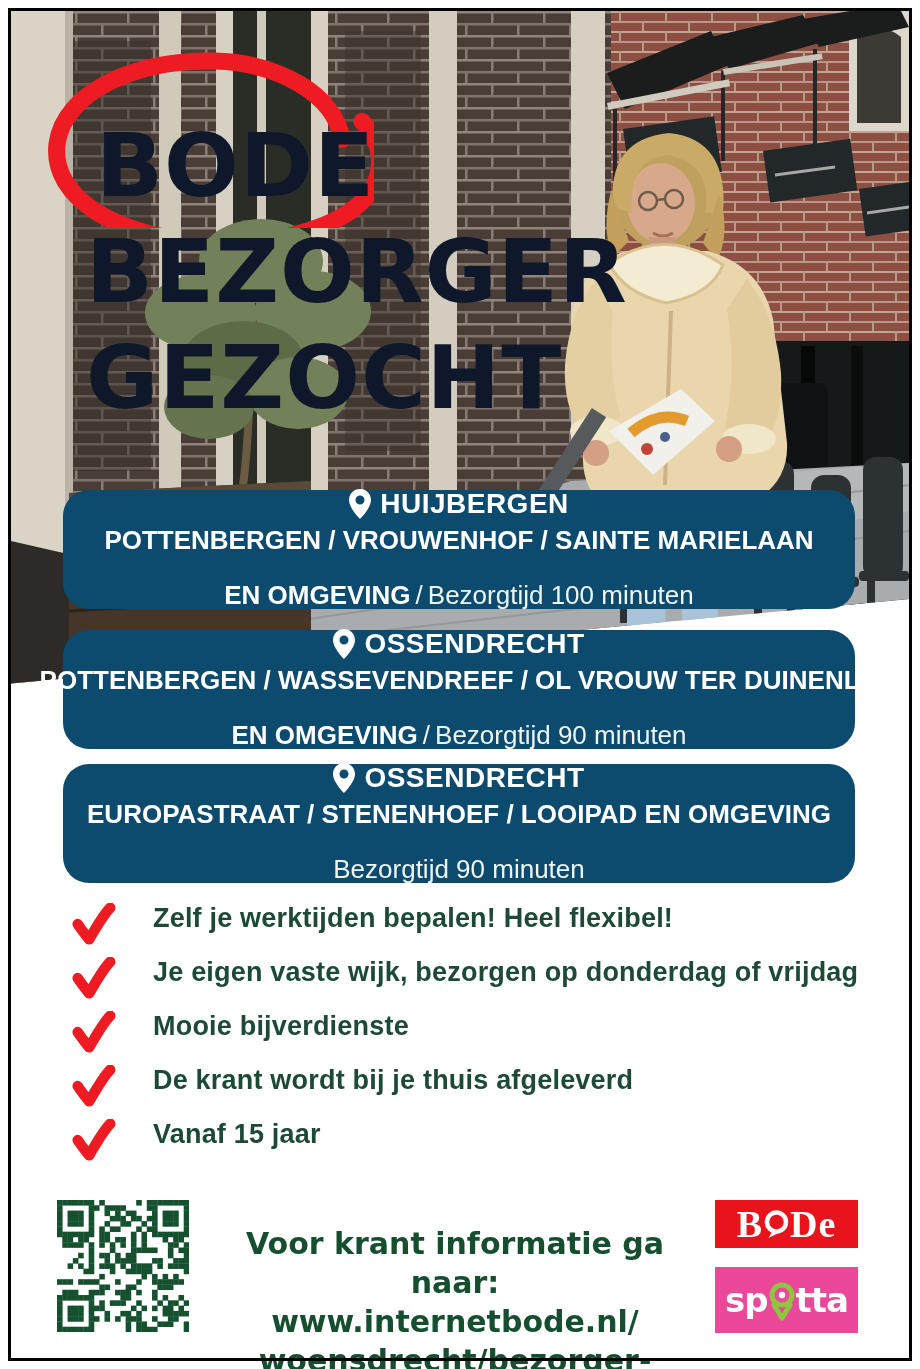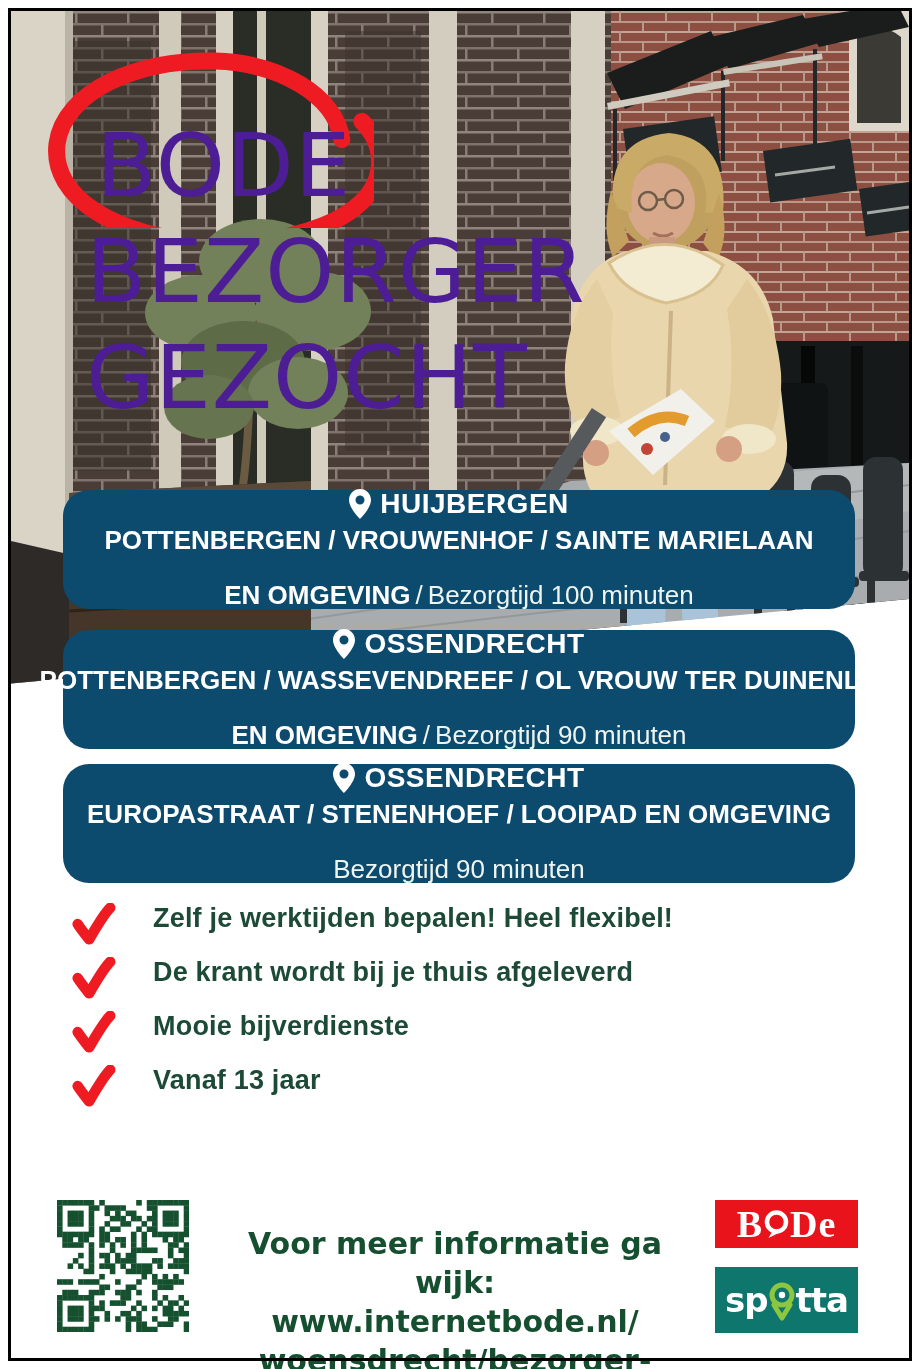--- a/index.html
+++ b/index.html
@@ -7,21 +7,21 @@
             font-family:"Liberation Sans","DejaVu Sans",sans-serif; }
   .frame { position:absolute; inset:8px; border:3px solid #000; z-index:60; pointer-events:none; }
 
   
   .photo { position:absolute; left:11px; top:11px; width:898px; height:676px; z-index:1;
            clip-path:polygon(0 0,100% 0,100% 87%,0 99.5%); }
   .photo svg { width:100%; height:100%; display:block; }
 
   
   .circle-svg { position:absolute; left:42px; top:50px; width:332px; height:178px; z-index:9; }
-  .title-line { position:absolute; z-index:10; color:#4c1d95; font-weight:normal; font-size:88px;
+  .title-line { position:absolute; z-index:10; color:#0f172a; font-weight:bold; font-size:88px;
                 line-height:1; letter-spacing:1px; font-family:"DejaVu Sans","Liberation Sans",sans-serif; }
   #t1 { left:96px; top:122px; }
   #t2 { left:86px; top:228px; }
   #t3 { left:86px; top:334px; }
 
   
   .card { position:absolute; left:63px; width:792px; height:119px; background:#0c4a6e;
           border-radius:26px; z-index:20; color:#fff; display:flex; flex-direction:column;
           align-items:center; justify-content:center; gap:5px; }
   #card1 { top:490px; } #card2 { top:630px; } #card3 { top:764px; }
@@ -43,21 +43,21 @@
   
   .qr { position:absolute; left:57px; top:1200px; width:132px; height:132px; z-index:5; }
   .info { position:absolute; left:222px; top:1224px; width:466px; text-align:center; z-index:5;
           color:#154f30; font-weight:bold; font-size:30px; line-height:39px;
           font-family:"DejaVu Sans","Liberation Sans",sans-serif; }
   .logo-bode { position:absolute; left:715px; top:1200px; width:143px; height:48px; background:#e8131b;
                z-index:5; display:flex; align-items:center; justify-content:center; }
   .logo-bode .txt { color:#fff; font-family:"Liberation Serif","DejaVu Serif",serif; font-weight:bold;
                     font-size:38px; line-height:1; display:flex; align-items:center; letter-spacing:1px; }
   .bubble { width:25px; height:30px; margin:0 1px; }
-  .logo-spotta { position:absolute; left:715px; top:1267px; width:143px; height:66px; background:#0f766e;
+  .logo-spotta { position:absolute; left:715px; top:1267px; width:143px; height:66px; background:#ec4899;
                  z-index:5; display:flex; align-items:center; justify-content:center; }
   .logo-spotta .txt { color:#fff; font-weight:bold; font-size:34px; letter-spacing:-1px;
                       font-family:"DejaVu Sans","Liberation Sans",sans-serif; display:flex; align-items:center; }
   .spin { width:30px; height:42px; margin:0 -1px; position:relative; top:2px; }
 </style>
 </head>
 <body>
 
 <div class="poster">
   <div class="frame"></div>
@@ -254,33 +254,39 @@
     <div class="benefit">
       <svg class="check" viewBox="0 0 46 46">
           <path d="M7 22 C11 28 15 33 19 38 C26 26 34 12 41 5" fill="none" stroke="#ee1b23" stroke-width="11" stroke-linecap="round" stroke-linejoin="round"></path>
         </svg>
       <span class="txt">Zelf je werktijden bepalen! Heel flexibel!</span>
     </div>
     <div class="benefit">
       <svg class="check" viewBox="0 0 46 46">
           <path d="M7 22 C11 28 15 33 19 38 C26 26 34 12 41 5" fill="none" stroke="#ee1b23" stroke-width="11" stroke-linecap="round" stroke-linejoin="round"></path>
         </svg>
-      <span class="txt">De krant wordt bij je thuis afgeleverd</span>
+      <span class="txt">Je eigen vaste wijk, bezorgen op donderdag of vrijdag</span>
     </div>
     <div class="benefit">
       <svg class="check" viewBox="0 0 46 46">
           <path d="M7 22 C11 28 15 33 19 38 C26 26 34 12 41 5" fill="none" stroke="#ee1b23" stroke-width="11" stroke-linecap="round" stroke-linejoin="round"></path>
         </svg>
       <span class="txt">Mooie bijverdienste</span>
     </div>
     <div class="benefit">
       <svg class="check" viewBox="0 0 46 46">
           <path d="M7 22 C11 28 15 33 19 38 C26 26 34 12 41 5" fill="none" stroke="#ee1b23" stroke-width="11" stroke-linecap="round" stroke-linejoin="round"></path>
         </svg>
-      <span class="txt">Vanaf 13 jaar</span>
+      <span class="txt">De krant wordt bij je thuis afgeleverd</span>
+    </div>
+    <div class="benefit">
+      <svg class="check" viewBox="0 0 46 46">
+          <path d="M7 22 C11 28 15 33 19 38 C26 26 34 12 41 5" fill="none" stroke="#ee1b23" stroke-width="11" stroke-linecap="round" stroke-linejoin="round"></path>
+        </svg>
+      <span class="txt">Vanaf 15 jaar</span>
     </div>
   </div>
 
   <div class="qr"><svg width="132" height="132" fill="#15502f">
         <rect x="0.00" y="0.00" width="5.58" height="5.58"></rect>
         <rect x="5.28" y="0.00" width="5.58" height="5.58"></rect>
         <rect x="10.56" y="0.00" width="5.58" height="5.58"></rect>
         <rect x="15.84" y="0.00" width="5.58" height="5.58"></rect>
         <rect x="21.12" y="0.00" width="5.58" height="5.58"></rect>
         <rect x="26.40" y="0.00" width="5.58" height="5.58"></rect>
@@ -578,21 +584,21 @@
         <rect x="31.68" y="126.72" width="5.58" height="5.58"></rect>
         <rect x="68.64" y="126.72" width="5.58" height="5.58"></rect>
         <rect x="79.20" y="126.72" width="5.58" height="5.58"></rect>
         <rect x="84.48" y="126.72" width="5.58" height="5.58"></rect>
         <rect x="89.76" y="126.72" width="5.58" height="5.58"></rect>
         <rect x="95.04" y="126.72" width="5.58" height="5.58"></rect>
         <rect x="126.72" y="126.72" width="5.58" height="5.58"></rect>
       </svg></div>
 
   <div class="info">
-    <div>Voor meer informatie ga wijk:</div>
+    <div>Voor krant informatie ga naar:</div>
     <div>www.internetbode.nl/</div>
     <div>woensdrecht/bezorger-worden</div>
   </div>
 
   <div class="logo-bode">
     <div class="txt">
       <span>B</span>
         <svg class="bubble" viewBox="0 0 25 30">
           <circle cx="12.5" cy="13" r="9.5" fill="none" stroke="#fff" stroke-width="4.5"></circle>
           <path d="M9 21 L4.5 29 L15.5 23.5 Z" fill="#fff"></path>

